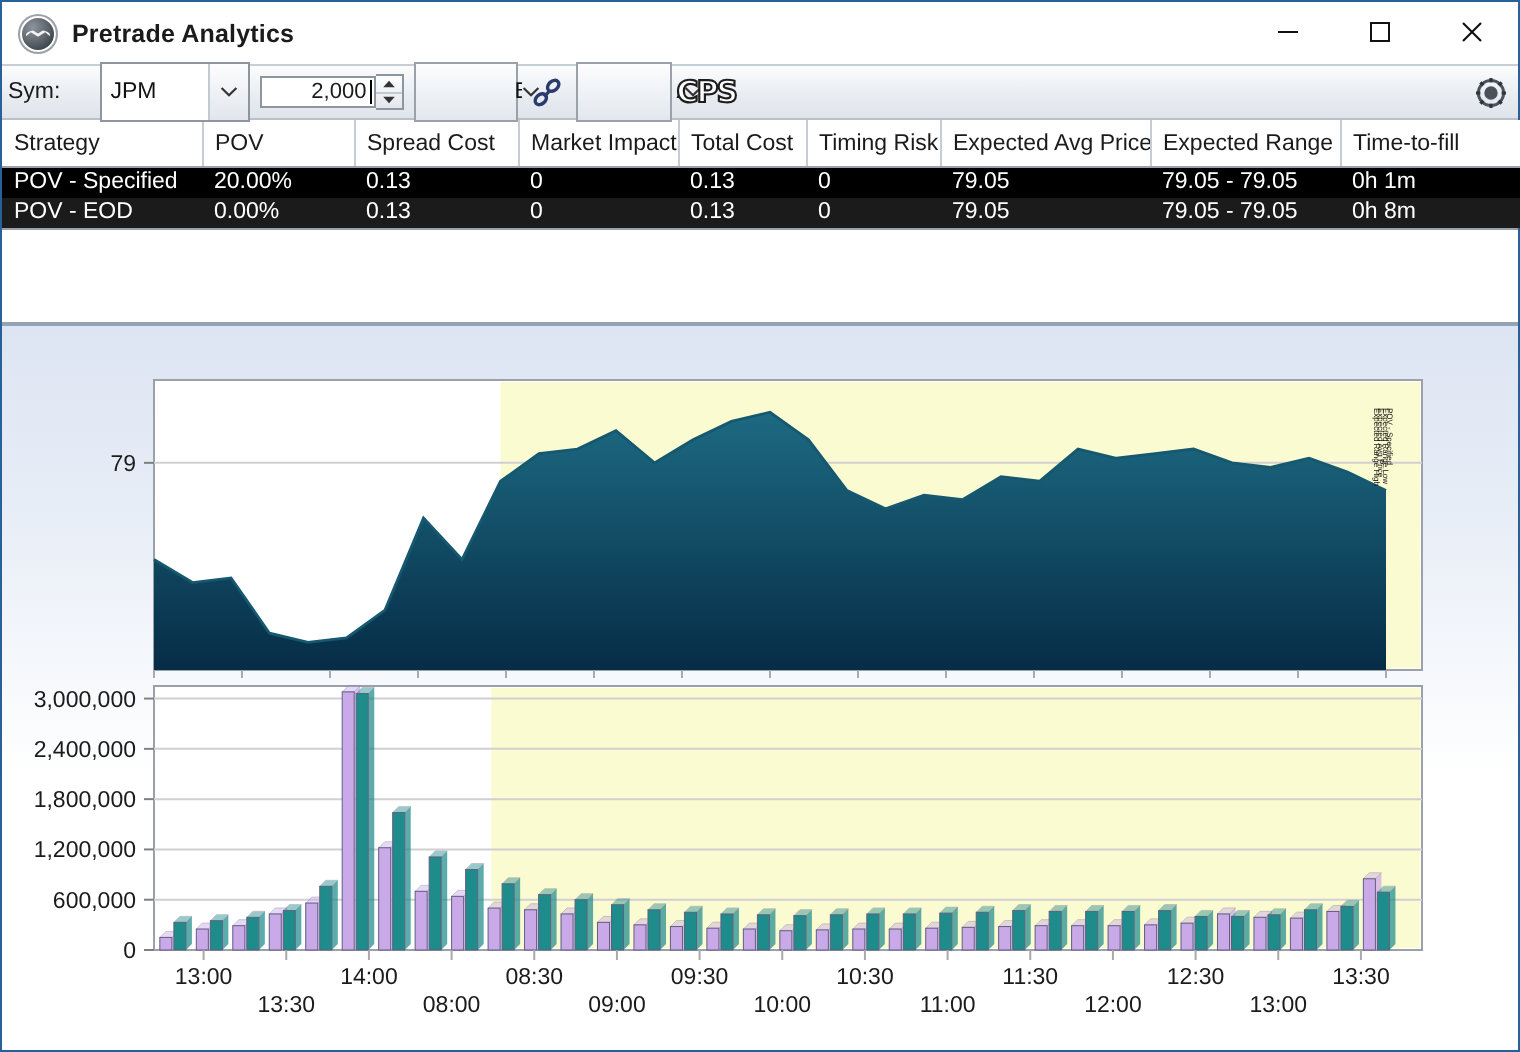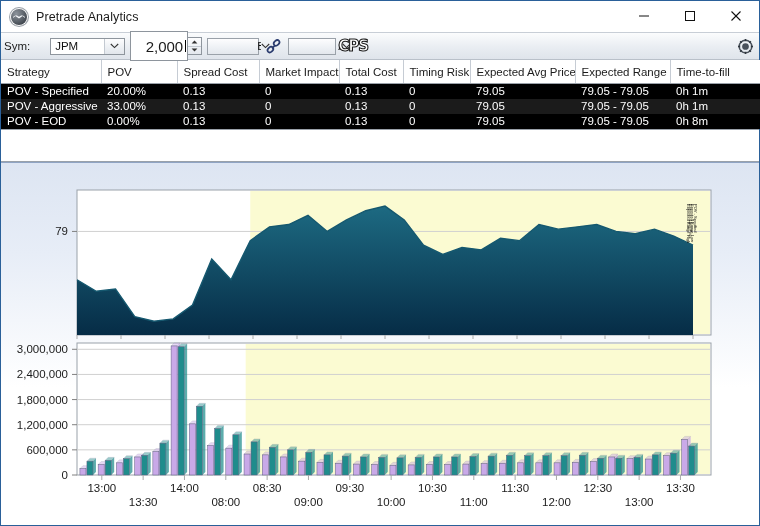--- a/index.html
+++ b/index.html
@@ -16,20 +16,21 @@
     background:#ffffff;
     display:flex;flex-direction:column;
   }
   
   .titlebar{
     height:31px;flex:0 0 31px;
     background:#ffffff;
     border-bottom:1px solid #c8ced6;
     display:flex;align-items:center;
     position:relative;
+    font-weight:bold;
   }
   .app-icon{
     width:18px;height:18px;margin-left:9px;margin-right:8px;
     border-radius:50%;
     background:radial-gradient(circle at 35% 32%, #8d949c 0%, #5d646c 45%, #3a4048 75%, #2b3038 100%);
     box-shadow:inset 0 0 0 1px #ffffff, 0 0 0 1px #9aa1a9;
     position:relative;
   }
   .app-icon::after{
     content:"";position:absolute;left:3px;top:7px;width:12px;height:5px;
@@ -51,40 +52,40 @@
     height:26px;flex:0 0 26px;
     background:linear-gradient(#fbfcfd,#e9edf2 55%,#dfe4eb);
     border-bottom:1px solid #b9c0c9;
     display:flex;align-items:center;
     padding-left:3px;
     position:relative;
     font-size:11.5px;color:#1b1b1b;
   }
   .tb-label{margin-right:20px;font-size:11.5px;}
   .combo{
-    height:17px;box-sizing:border-box;
+    height:30px;box-sizing:border-box;
     border:1px solid #8e959d;background:#ffffff;
     display:flex;align-items:center;
     font-size:11.5px;color:#111;
   }
   .combo .txt{padding:0 4px;flex:1;white-space:nowrap;overflow:hidden;}
   .combo .arrow{
     width:19px;height:100%;
     display:flex;align-items:center;justify-content:center;
     background:linear-gradient(#fdfdfe,#edf0f4 55%,#e2e6ec);
     border-left:1px solid #c3c9d1;
   }
   .combo.flat{border:1px solid #9aa1a9;background:linear-gradient(#fdfdfe,#eef1f5 55%,#e3e7ed);padding-left:45px;}
   #sym-combo{width:75px;margin-right:5px;}
   .numbox{
-    width:58px;height:30px;box-sizing:border-box;
+    width:58px;height:16px;box-sizing:border-box;
     border:1px solid #8e959d;background:#fff;
     display:flex;align-items:center;justify-content:flex-end;
     padding-right:1px;
-    font-size:15px;
+    font-size:11px;
   }
   .numbox .val{position:relative;padding-right:1px;}
   .numbox .caret{
     display:inline-block;width:1px;height:12px;background:#000;
     vertical-align:-2px;margin-left:1px;
   }
   .spin{
     width:14px;height:18px;box-sizing:border-box;
     border:1px solid #8e959d;border-left:none;
     background:linear-gradient(#fdfdfe,#eef1f5 55%,#e3e7ed);
@@ -272,31 +273,20 @@
           <th>Timing Risk</th>
           <th>Expected Avg Price</th>
           <th>Expected Range</th>
           <th>Time-to-fill</th>
         </tr>
       </thead>
       <tbody>
         <tr>
           <td>POV - Specified</td>
           <td>20.00%</td>
-          <td>0.13</td>
-          <td>0</td>
-          <td>0.13</td>
-          <td>0</td>
-          <td>79.05</td>
-          <td>79.05 - 79.05</td>
-          <td>0h 1m</td>
-        </tr>
-        <tr>
-          <td>POV - Aggressive</td>
-          <td>33.00%</td>
           <td>0.13</td>
           <td>0</td>
           <td>0.13</td>
           <td>0</td>
           <td>79.05</td>
           <td>79.05 - 79.05</td>
           <td>0h 1m</td>
         </tr>
         <tr>
           <td>POV - EOD</td>

